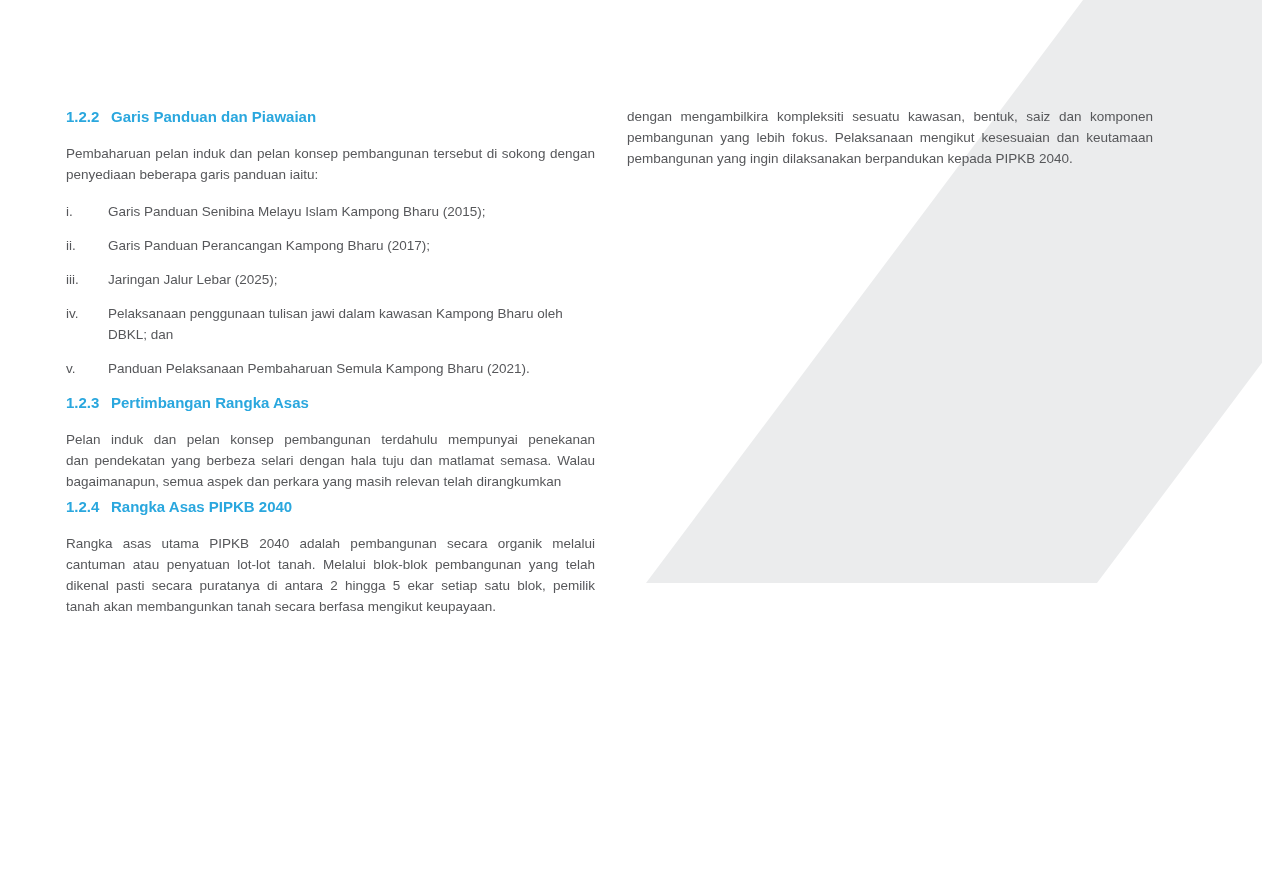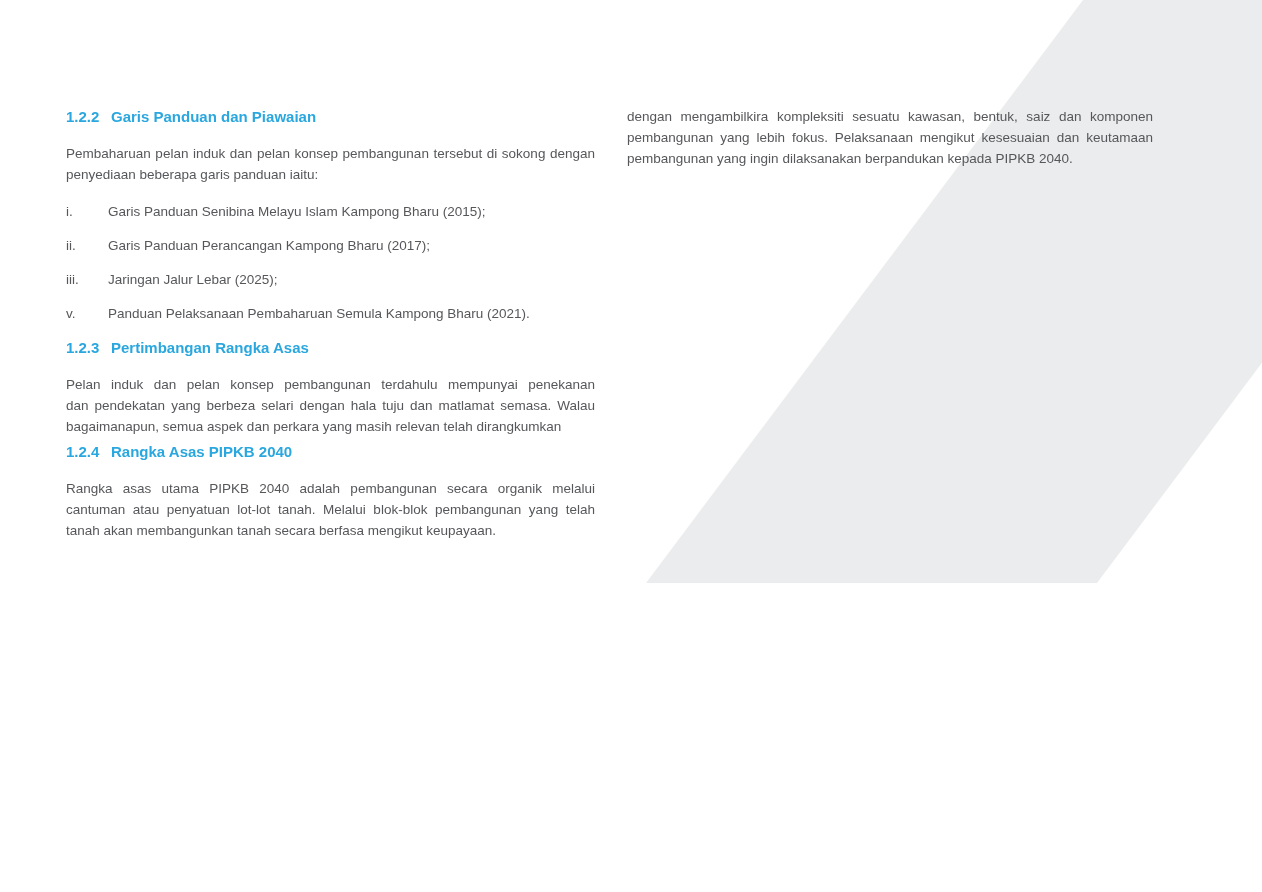--- a/index.html
+++ b/index.html
@@ -90,20 +90,27 @@
         </span>
       </div>
 
       <div class="li">
         <span class="marker">iii.</span>
         <span class="litext">
           <span class="ll">Jaringan Jalur Lebar (2025);</span>
         </span>
       </div>
 
+      <div class="li">
+        <span class="marker">iv.</span>
+        <span class="litext">
+          <span class="ll">Pelaksanaan penggunaan tulisan jawi dalam kawasan Kampong Bharu oleh</span>
+          <span class="ll">DBKL; dan</span>
+        </span>
+      </div>
 
       <div class="li">
         <span class="marker">v.</span>
         <span class="litext">
           <span class="ll">Panduan Pelaksanaan Pembaharuan Semula Kampong Bharu (2021).</span>
         </span>
       </div>
 
     </div>
 
@@ -117,20 +124,21 @@
       <span class="jl">bagaimanapun, semua aspek dan perkara yang masih relevan telah dirangkumkan</span>
     </p>
 
     <h3 class="h">
       <span class="hnum">1.2.4</span><span class="htitle">Rangka Asas PIPKB 2040</span>
     </h3>
 
     <p class="para">
       <span class="jl">Rangka asas utama PIPKB 2040 adalah pembangunan secara organik melalui</span>
       <span class="jl">cantuman atau penyatuan lot-lot tanah. Melalui blok-blok pembangunan yang telah</span>
+      <span class="jl">dikenal pasti secara puratanya di antara 2 hingga 5 ekar setiap satu blok, pemilik</span>
       <span class="jl">tanah akan membangunkan tanah secara berfasa mengikut keupayaan.</span>
     </p>
 
   </div>
 
   <div class="col right">
     <p class="para">
       <span class="jl">dengan mengambilkira kompleksiti sesuatu kawasan, bentuk, saiz dan komponen</span>
       <span class="jl">pembangunan yang lebih fokus. Pelaksanaan mengikut kesesuaian dan keutamaan</span>
       <span class="jl">pembangunan yang ingin dilaksanakan berpandukan kepada PIPKB 2040.</span>

